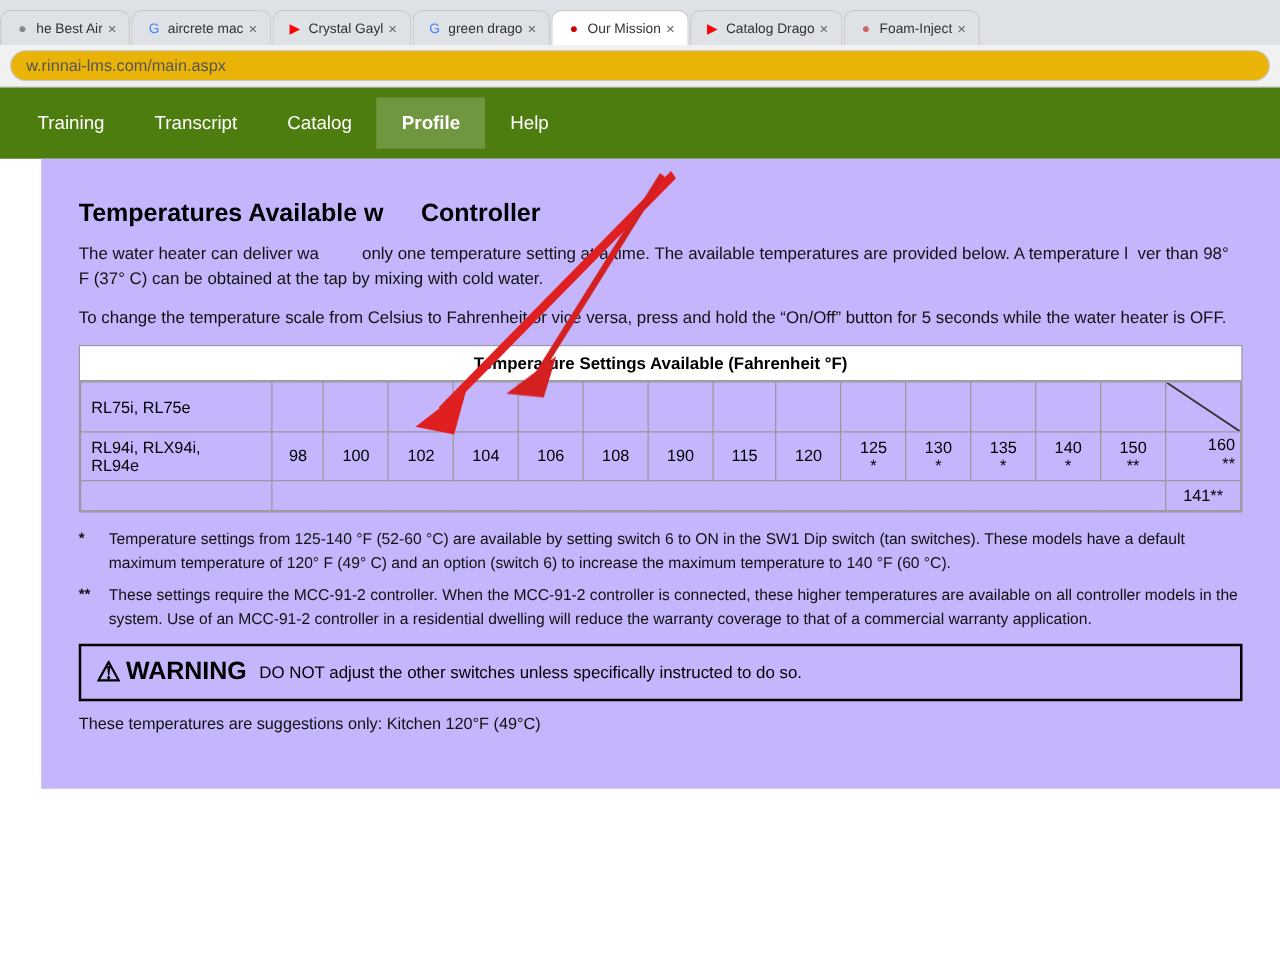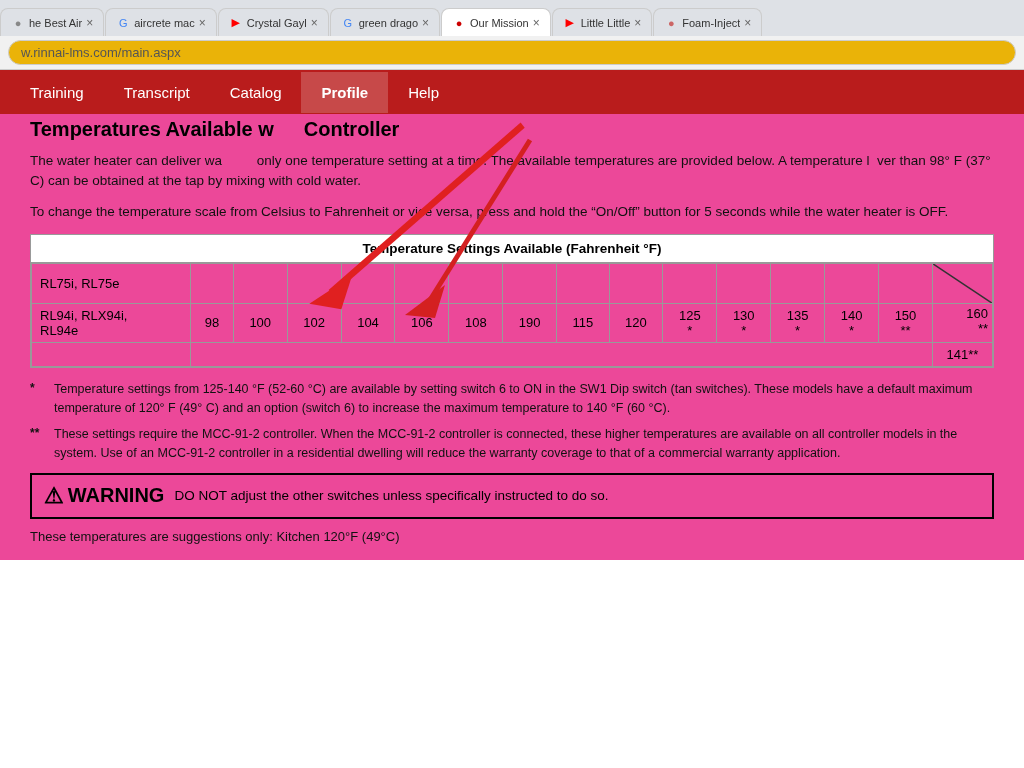--- a/index.html
+++ b/index.html
@@ -11,26 +11,26 @@
     .tab-bar { display: flex; align-items: flex-end; padding: 6px 0 0 0; background: #dee1e6; height: 36px; overflow: hidden; }
     .tab { display: flex; align-items: center; padding: 0 10px; height: 28px; font-size: 11px; background: #dee1e6; border-radius: 8px 8px 0 0; border: 1px solid #ccc; border-bottom: none; margin-right: 1px; max-width: 130px; overflow: hidden; white-space: nowrap; cursor: pointer; color: #333; }
     .tab.active { background: #fff; z-index: 1; }
     .tab-favicon { width: 14px; height: 14px; margin-right: 4px; display: inline-flex; align-items: center; justify-content: center; flex-shrink: 0; }
     .tab-label { overflow: hidden; text-overflow: ellipsis; white-space: nowrap; }
     .tab-close { margin-left: 4px; font-size: 12px; color: #666; flex-shrink: 0; }
 
     .address-bar { background: #eab308; border: 1px solid #ccc; border-radius: 20px; margin: 4px 8px; padding: 4px 12px; font-size: 13px; color: #555; display: flex; align-items: center; }
 
     
-    .nav-bar { background: #b91c1c; display: flex; align-items: center; padding: 0 10px; height: 44px; }
+    .nav-bar { background: #4d7c0f; display: flex; align-items: center; padding: 0 10px; height: 57px; }
     .nav-item { color: #fff; padding: 12px 20px; font-size: 15px; cursor: pointer; text-decoration: none; }
     .nav-item.active { background: rgba(255,255,255,0.2); font-weight: bold; }
 
     
-    .content { padding: 4px 30px; background: #ec4899; position: relative; }
+    .content { padding: 33px 30px; background: #c4b5fd; position: relative; margin-left: 33px; }
 
     
     .arrow-overlay { position: absolute; top: 0; left: 0; width: 100%; height: 100%; pointer-events: none; z-index: 10; }
 
     h2 { font-size: 20px; font-weight: bold; margin-bottom: 10px; color: #000; }
     p { margin-bottom: 10px; font-size: 13.5px; line-height: 1.5; color: #111; }
 
     
     .table-wrapper { border: 1px solid #999; margin: 12px 0; }
     .table-header { background: #fff; text-align: center; padding: 6px; font-weight: bold; font-size: 13.5px; border-bottom: 1px solid #999; }
@@ -82,21 +82,21 @@
       <span class="tab-label">green drago</span>
       <span class="tab-close">×</span>
     </div>
       <div class="tab active">
       <span class="tab-favicon" style="color:#c00">●</span>
       <span class="tab-label">Our Mission</span>
       <span class="tab-close">×</span>
     </div>
       <div class="tab">
       <span class="tab-favicon" style="color:#f00">▶</span>
-      <span class="tab-label">Little Little</span>
+      <span class="tab-label">Catalog Drago</span>
       <span class="tab-close">×</span>
     </div>
       <div class="tab">
       <span class="tab-favicon" style="color:#c66">●</span>
       <span class="tab-label">Foam-Inject</span>
       <span class="tab-close">×</span>
     </div>
     </div>
   <div class="address-bar">
     <span>w.rinnai-lms.com/main.aspx</span>

